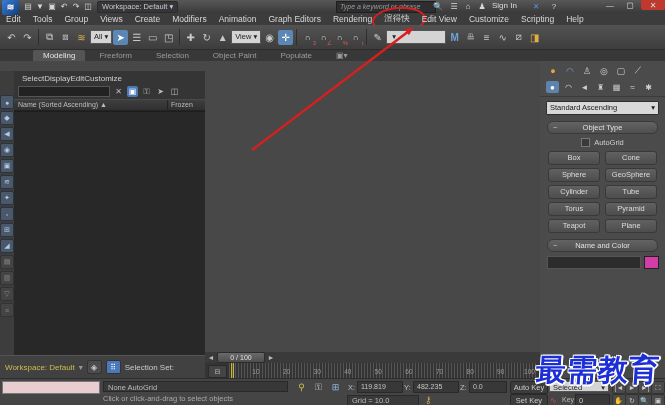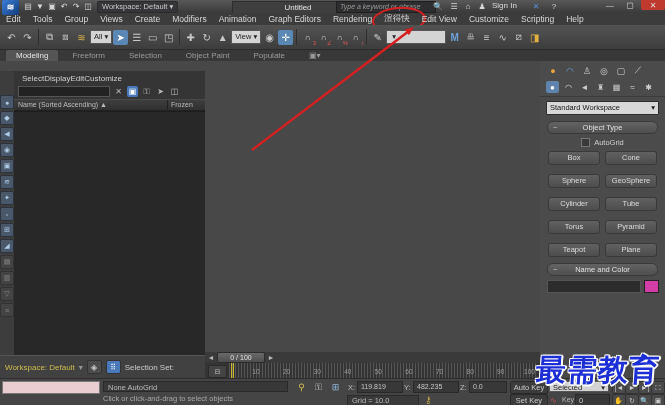--- a/index.html
+++ b/index.html
@@ -40,21 +40,21 @@
   .tb-sep{width:1px;height:16px;background:#2e2e2e;margin:0 2px;}
   .tb-dd{background:#d4d4d4;color:#222;border:1px solid #555;font-size:7.5px;height:12px;
          line-height:12px;padding:0 3px;border-radius:1px;white-space:nowrap;}
   .tb-active{background:#5b87b5;border-radius:2px;color:#fff;}
   .magnet{color:#d8d8d8;font-size:8px;position:relative;}
   .magnet i{font-style:normal;color:#e05555;font-size:6px;position:absolute;right:-1px;bottom:-1px;}
   
   #ribbon{left:0;top:50px;width:665px;height:11px;background:#383838;display:flex;
           align-items:flex-end;font-size:8px;gap:4px;padding-left:6px;box-sizing:border-box;}
   .rtab{padding:1px 10px;color:#9b9b9b;}
-  .rtab.active{background:#555;color:#e3e3e3;border-radius:2px 2px 0 0;}
+  .rtab.active{background:#555;color:#e3e3e3;border-radius:2px 2px 0 0;margin-left:27px;}
   #poly-bar{left:0;top:61px;width:205px;height:10px;background:#424242;font-size:7.5px;
             color:#cfcfcf;padding-left:12px;line-height:10px;border-bottom:1px solid #2f2f2f;}
   
   #left-strip{left:0;top:71px;width:14px;height:284px;background:#3d3d3d;display:flex;
               flex-direction:column;align-items:center;padding-top:24px;box-sizing:border-box;gap:2px;}
   .strip-icn{width:12px;height:12px;background:#4a586a;border:1px solid #2c3340;border-radius:2px;
              font-size:7px;color:#aecbe8;display:flex;align-items:center;justify-content:center;}
   .strip-icn.dim{background:#444;border-color:#333;color:#888;}
   #explorer{left:14px;top:71px;width:191px;height:284px;background:#353535;}
   #exp-menu{display:flex;gap:0;font-size:8px;color:#cfcfcf;padding:3px 0 2px 8px;}
@@ -89,21 +89,21 @@
   #cp-dd{margin:4px 6px 0 6px;background:#d8d8d8;color:#1a1a1a;border:1px solid #2e2e2e;
          height:12px;line-height:12px;font-size:7.5px;display:flex;justify-content:space-between;
          padding:0 3px;border-radius:1px;}
   .rollout{margin:6px 7px 0 7px;background:linear-gradient(#636363,#4f4f4f);border:1px solid #3a3a3a;
            border-radius:6px;height:11px;line-height:11px;text-align:center;color:#e0e0e0;
            font-size:7.5px;position:relative;}
   .rollout .minus{position:absolute;left:5px;top:0;color:#ccc;}
   #autogrid-row{display:flex;align-items:center;gap:4px;justify-content:center;margin-top:4px;
                 color:#cfcfcf;font-size:7.5px;}
   #autogrid-box{width:7px;height:7px;background:#3a3a3a;border:1px solid #777;}
-  #obj-grid{display:grid;grid-template-columns:52px 52px;gap:9px 5px;justify-content:center;margin-top:4px;}
+  #obj-grid{display:grid;grid-template-columns:52px 52px;gap:3px 5px;justify-content:center;margin-top:4px;}
   .obj-btn{height:12px;line-height:12px;text-align:center;background:linear-gradient(#616161,#4d4d4d);
            border:1px solid #393939;border-radius:3px;color:#dcdcdc;font-size:7.5px;}
   #name-row{display:flex;gap:3px;justify-content:center;align-items:center;margin-top:4px;}
   #name-input{width:92px;height:11px;background:#2c2c2c;border:1px solid #555;}
   #color-swatch{width:13px;height:11px;border:1px solid #222;}
   
   #timeslider{left:205px;top:352px;width:335px;height:11px;background:#3a3a3a;
               border-bottom:1px solid #2a2a2a;display:flex;align-items:center;font-size:7px;}
   .ts-arrow{width:12px;text-align:center;color:#bbb;}
   #ts-handle{width:46px;height:9px;background:linear-gradient(#6a6a6a,#4e4e4e);border:1px solid #2c2c2c;
@@ -162,21 +162,20 @@
 
   <div id="titlebar" class="abs">
     <div id="logo">≋</div>
     <span class="qa-icn">▤</span>
     <span class="qa-icn">▼</span>
     <span class="qa-icn">▣</span>
     <span class="qa-icn">↶</span>
     <span class="qa-icn">↷</span>
     <span class="qa-icn">◫</span>
     <span id="ws-dd"><span>Workspace: Default</span> ▾</span>
-    <div id="doc-title">Untitled</div>
     <div id="search-box">Type a keyword or phrase</div>
     <span class="qa-icn abs" style="left:432px;top:1px;">🔍</span>
     <span class="qa-icn abs" style="left:448px;top:1px;">☰</span>
     <span class="qa-icn abs" style="left:462px;top:1px;">⌂</span>
     <span class="qa-icn abs" style="left:476px;top:1px;">♟</span>
     <span id="signin">Sign In</span>
     <span class="qa-icn abs" style="left:530px;top:1px;color:#5a8fd0;">✕</span>
     <span class="qa-icn abs" style="left:548px;top:1px;">?</span>
     <div class="winbtn" style="left:600px;">—</div>
     <div class="winbtn" style="left:620px;">▢</div>
@@ -302,21 +301,21 @@
     <div id="cp-subtabs">
       <span class="cp-sub active">●</span>
       <span class="cp-sub">◠</span>
       <span class="cp-sub">◄</span>
       <span class="cp-sub">♜</span>
       <span class="cp-sub">▦</span>
       <span class="cp-sub">≈</span>
       <span class="cp-sub">✱</span>
     </div>
     <div id="cp-dd">
-      <span>Standard Workspace</span>
+      <span>Standard Ascending</span>
         <span>▾</span>
     </div>
     <div class="rollout">
       <span class="minus">−</span>
       <span>Object Type</span>
     </div>
     <div id="autogrid-row">
       <span id="autogrid-box"></span>
       <span>AutoGrid</span>
     </div>

